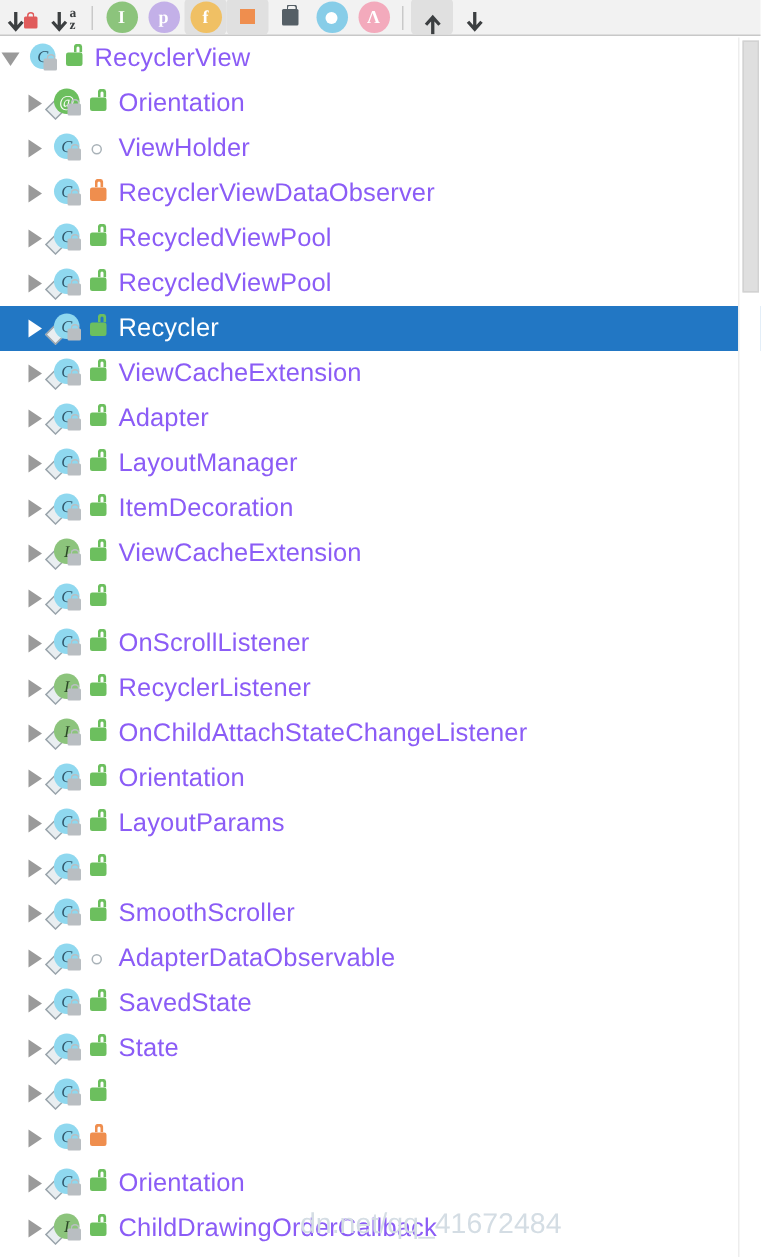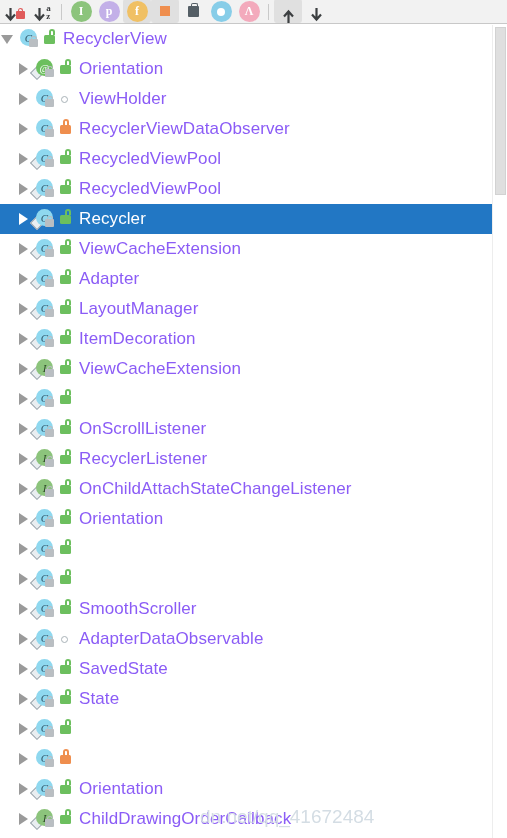--- a/index.html
+++ b/index.html
@@ -591,20 +591,21 @@
         <span class="tri"></span>
       </span>
       <span class="nodeicon">
         <span class="diamond"></span>
         <span class="badge cls">C</span>
         <span class="locknub"></span>
       </span>
       <span class="vis">
         <span class="padlock green"></span>
       </span>
+      <span class="label">LayoutParams</span>
     </div>
     <div class="row">
       <span class="indent1"></span>
       <span class="twisty">
         <span class="tri"></span>
       </span>
       <span class="nodeicon">
         <span class="diamond"></span>
         <span class="badge cls">C</span>
         <span class="locknub"></span>

